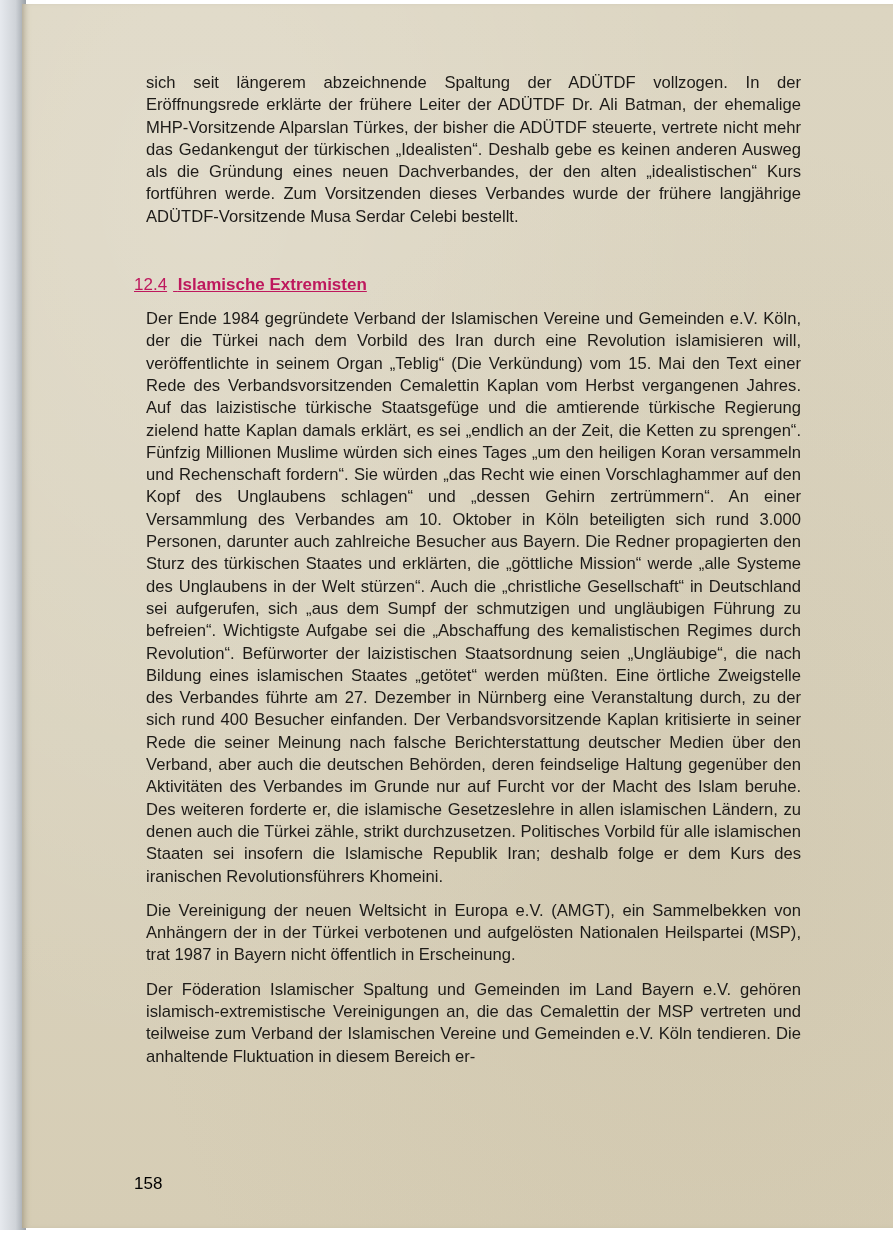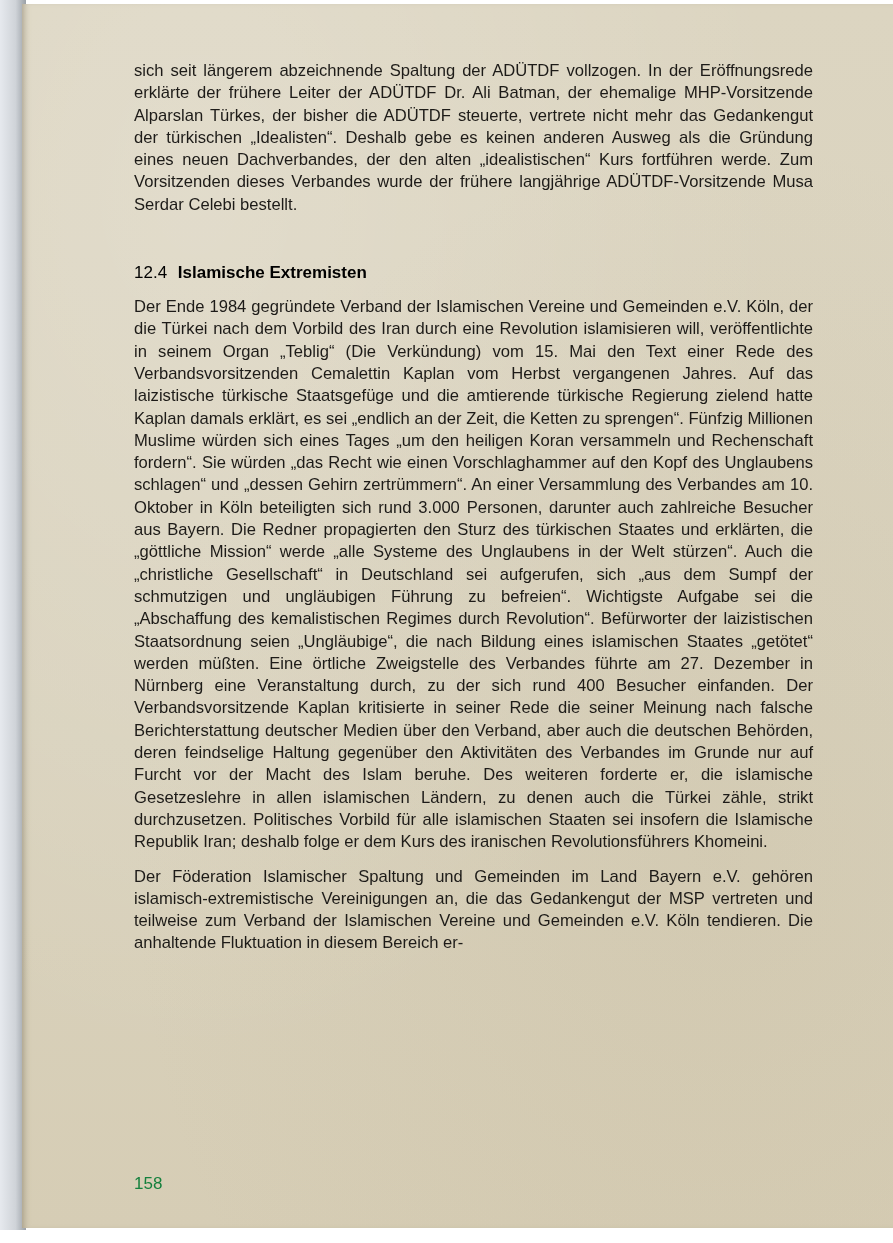--- a/index.html
+++ b/index.html
@@ -31,54 +31,56 @@
     position: absolute;
     left: 134px;
     top: 60px;
     width: 679px;
     color: #1d1b18;
     font-size: 16.6px;
     line-height: 22.3px;
     text-align: justify;
     hyphens: manual;
   }
-  .content p { margin: 0; }
+  .content p { margin: 12px; }
   .p-intro { margin-bottom: 46px !important; }
   .section-heading {
-    color: #000000;
+    color: #be185d;
     font-size: 17px;
     margin: 0 0 12px 0;
     line-height: 22px;
+    text-decoration: underline;
   }
   .section-heading .num { font-weight: normal; margin-right: 6px; }
   .section-heading .title { font-weight: bold; }
   .gap { margin-top: 12px !important; }
   b { font-weight: normal; }
   .page-number {
     position: absolute;
     left: 134px;
     top: 1174px;
     font-size: 17px;
-    color: #15803d;
+    color: #000000;
   }
 </style>
 </head>
 <body>
 
 <div class="binding"></div>
 
 <div class="page"></div>
 
 <div class="content">
   <p class="p-intro">sich seit längerem abzeichnende Spaltung der ADÜTDF vollzogen. In der Eröffnungsrede erklärte der frühere Leiter der ADÜTDF Dr. Ali Batman, der ehemalige MHP-Vorsitzende Alparslan Türkes, der bisher die ADÜTDF steuerte, vertrete nicht mehr das Gedankengut der türkischen „Idealisten“. Deshalb gebe es keinen anderen Ausweg als die Gründung eines neuen Dachverbandes, der den alten „idealistischen“ Kurs fortführen werde. Zum Vorsitzenden dieses Verbandes wurde der frühere langjährige ADÜTDF-Vorsitzende Musa Serdar Celebi bestellt.</p>
 
   <h2 class="section-heading">
     <span class="num">12.4</span>
     <span class="title">Islamische Extremisten</span>
   </h2>
 
   <p><span>Der Ende 1984 gegründete </span><b>Verband der Islamischen Vereine und Gemeinden e.V. Köln,</b><span> der die Türkei nach dem Vorbild des Iran durch eine Revolution islamisieren will, veröffentlichte in seinem Organ „Teblig“ (Die Verkündung) vom 15. Mai den Text einer Rede des Verbandsvorsitzenden Cemalettin Kaplan vom Herbst vergangenen Jahres. Auf das laizistische türkische Staatsgefüge und die amtierende türkische Regierung zielend hatte Kaplan damals erklärt, es sei „endlich an der Zeit, die Ketten zu sprengen“. Fünfzig Millionen Muslime würden sich eines Tages „um den heiligen Koran versammeln und Rechenschaft fordern“. Sie würden „das Recht wie einen Vorschlaghammer auf den Kopf des Unglaubens schlagen“ und „dessen Gehirn zertrümmern“. An einer Versammlung des Verbandes am 10. Oktober in Köln beteiligten sich rund 3.000 Personen, darunter auch zahlreiche Besucher aus Bayern. Die Redner propagierten den Sturz des türkischen Staates und erklärten, die „göttliche Mission“ werde „alle Systeme des Unglaubens in der Welt stürzen“. Auch die „christliche Gesellschaft“ in Deutschland sei aufgerufen, sich „aus dem Sumpf der schmutzigen und ungläubigen Führung zu befreien“. Wichtigste Aufgabe sei die „Abschaffung des kemalistischen Regimes durch Revolution“. Befürworter der laizistischen Staatsordnung seien „Ungläubige“, die nach Bildung eines islamischen Staates „getötet“ werden müßten. Eine örtliche Zweigstelle des Verbandes führte am 27. Dezember in Nürnberg eine Veranstaltung durch, zu der sich rund 400 Besucher einfanden. Der Verbandsvorsitzende Kaplan kritisierte in seiner Rede die seiner Meinung nach falsche Berichterstattung deutscher Medien über den Verband, aber auch die deutschen Behörden, deren feindselige Haltung gegenüber den Aktivitäten des Verbandes im Grunde nur auf Furcht vor der Macht des Islam beruhe. Des weiteren forderte er, die islamische Gesetzeslehre in allen islamischen Ländern, zu denen auch die Türkei zähle, strikt durchzusetzen. Politisches Vorbild für alle islamischen Staaten sei insofern die Islamische Republik Iran; deshalb folge er dem Kurs des iranischen Revolutionsführers Khomeini.</span></p>
 
+  <p class="gap"><span>Die </span><b>Vereinigung der neuen Weltsicht in Europa e.V. (AMGT),</b><span> ein Sammelbekken von Anhängern der in der Türkei verbotenen und aufgelösten Nationalen Heilspartei (MSP), trat 1987 in Bayern nicht öffentlich in Erscheinung.</span></p>
 
-  <p class="gap"><span>Der </span><b>Föderation Islamischer Spaltung und Gemeinden im Land Bayern e.V.</b><span> gehören islamisch-extremistische Vereinigungen an, die das Gedankengut der MSP vertreten und teilweise zum Verband der Islamischen Vereine und Gemeinden e.V. Köln tendieren. Die anhaltende Fluktuation in diesem Bereich er-</span></p>
+  <p class="gap"><span>Der </span><b>Föderation Islamischer Spaltung und Gemeinden im Land Bayern e.V.</b><span> gehören islamisch-extremistische Vereinigungen an, die das Cemalettin der MSP vertreten und teilweise zum Verband der Islamischen Vereine und Gemeinden e.V. Köln tendieren. Die anhaltende Fluktuation in diesem Bereich er-</span></p>
 </div>
 
 <div class="page-number">158</div>
 
 </body></html>

